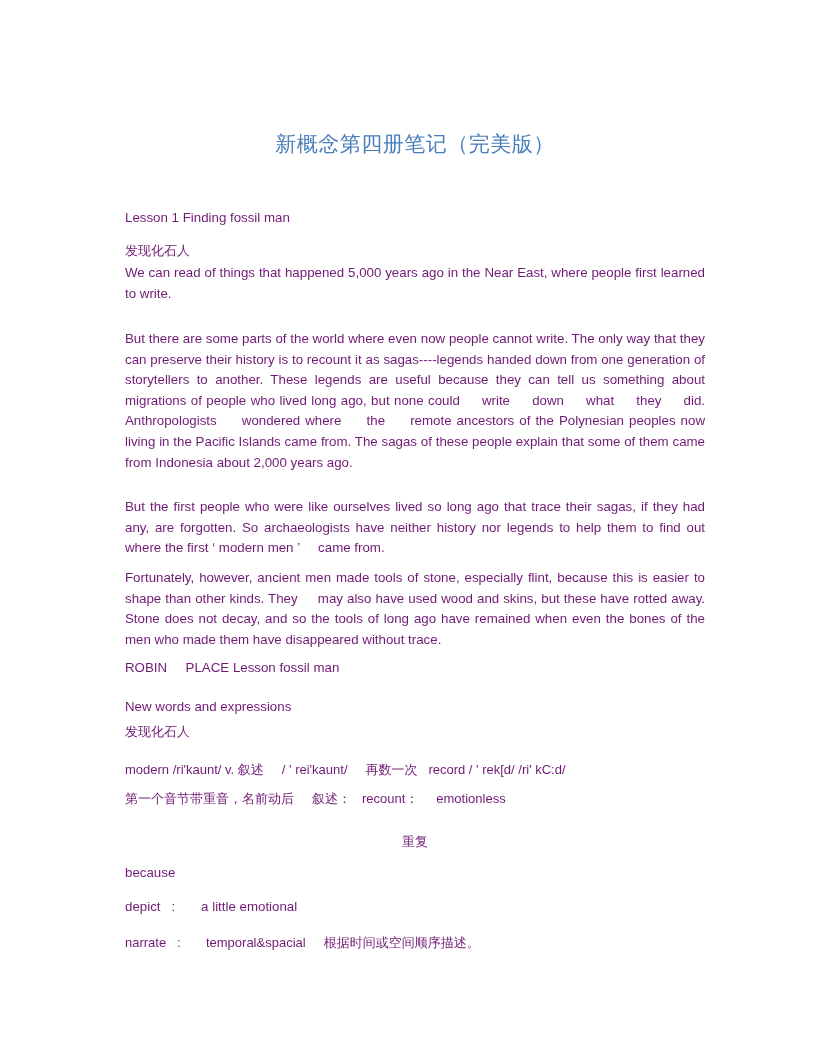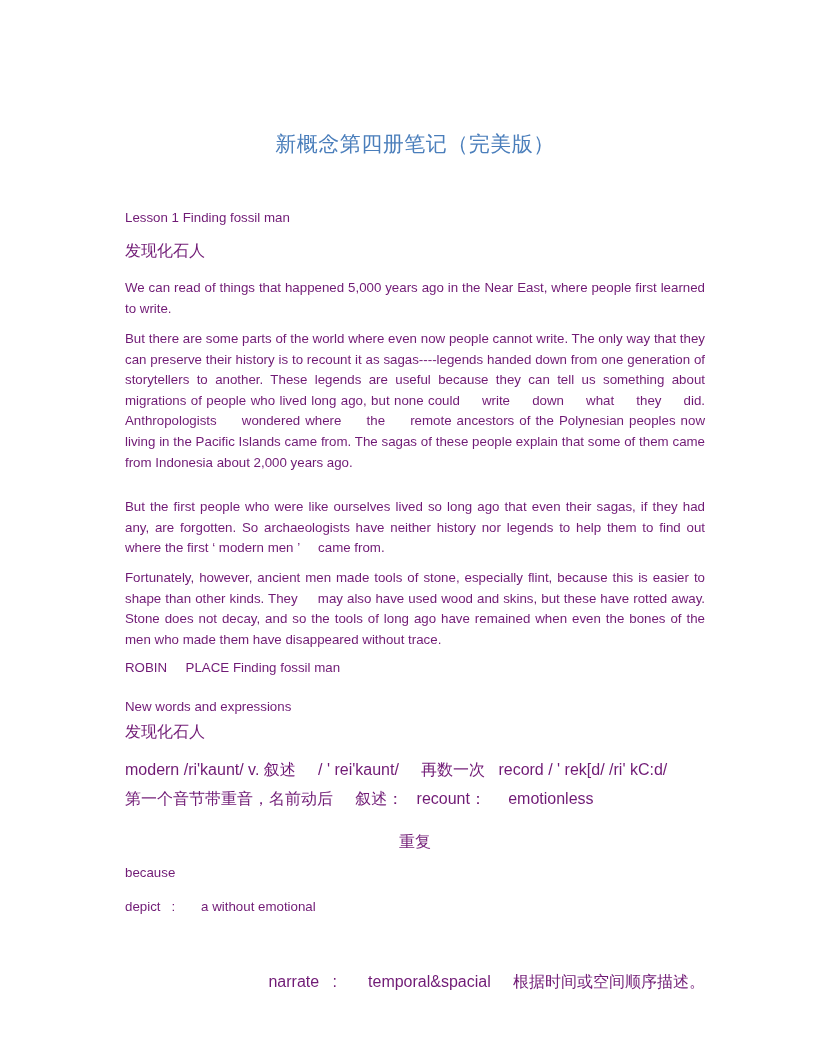--- a/index.html
+++ b/index.html
@@ -50,59 +50,59 @@
     position: absolute;
     left: 0;
     width: 580px;
     font-size: 13.3px;
     line-height: 20.6px;
     color: #701a75;
     text-align: left;
     white-space: pre-wrap;
   }
   .block.cn {
-    font-size: 16px;
+    font-size: 13px;
   }
   .block.justify {
     text-align: justify;
     text-justify: inter-word;
   }
 </style>
 </head>
 <body>
 
 <div class="page">
   <div class="content">
 
     <h1 class="doc-title">新概念第四册笔记（完美版）</h1>
 
     <div class="block" style="top:208px;">Lesson 1 Finding fossil man</div>
 
     <div class="block cn" style="top:241px;">发现化石人</div>
 
-    <div class="block justify" style="top:278px;">We can read of things that happened 5,000 years ago in the Near East, where people first learned to write.</div>
+    <div class="block justify" style="top:263px;">We can read of things that happened 5,000 years ago in the Near East, where people first learned to write.</div>
 
     <div class="block justify" style="top:329px;">But there are some parts of the world where even now people cannot write. The only way that they can preserve their history is to recount it as sagas----legends handed down from one generation of storytellers to another. These legends are useful because they can tell us something about migrations of people who lived long ago, but none could     write     down     what     they     did.     Anthropologists     wondered where     the     remote ancestors of the Polynesian peoples now living in the Pacific Islands came from. The sagas of these people explain that some of them came from Indonesia about 2,000 years ago.</div>
 
-    <div class="block justify" style="top:497px;">But the first people who were like ourselves lived so long ago that even their sagas, if they had any, are forgotten. So archaeologists have neither history nor legends to help them to find out where the first ‘ modern men ’     came from.</div>
+    <div class="block justify" style="top:497px;">But the first people who were like ourselves lived so long ago that trace their sagas, if they had any, are forgotten. So archaeologists have neither history nor legends to help them to find out where the first ‘ modern men ’     came from.</div>
 
     <div class="block justify" style="top:568px;">Fortunately, however, ancient men made tools of stone, especially flint, because this is easier to shape than other kinds. They     may also have used wood and skins, but these have rotted away. Stone does not decay, and so the tools of long ago have remained when even the bones of the men who made them have disappeared without trace.</div>
 
-    <div class="block" style="top:658px;">ROBIN     PLACE Finding fossil man</div>
+    <div class="block" style="top:658px;">ROBIN     PLACE Lesson fossil man</div>
 
     <div class="block" style="top:697px;">New words and expressions</div>
 
     <div class="block cn" style="top:722px;">发现化石人</div>
 
     <div class="block cn" style="top:760px;">modern /ri'kaunt/ v. 叙述     / ' rei'kaunt/     再数一次   record / ' rek[d/ /ri' kC:d/</div>
 
     <div class="block cn" style="top:789px;">第一个音节带重音，名前动后     叙述：   recount：     emotionless</div>
 
     <div class="block cn" style="top:832px;text-align:center;">重复</div>
 
     <div class="block" style="top:863px;">because</div>
 
-    <div class="block" style="top:897px;">depict   :       a without emotional</div>
+    <div class="block" style="top:897px;">depict   :       a little emotional</div>
 
-    <div class="block cn" style="top:972px;text-align:right;">narrate   :       temporal&amp;spacial     根据时间或空间顺序描述。</div>
+    <div class="block cn" style="top:933px;">narrate   :       temporal&amp;spacial     根据时间或空间顺序描述。</div>
 
   </div>
 </div>
 
 </body></html>

